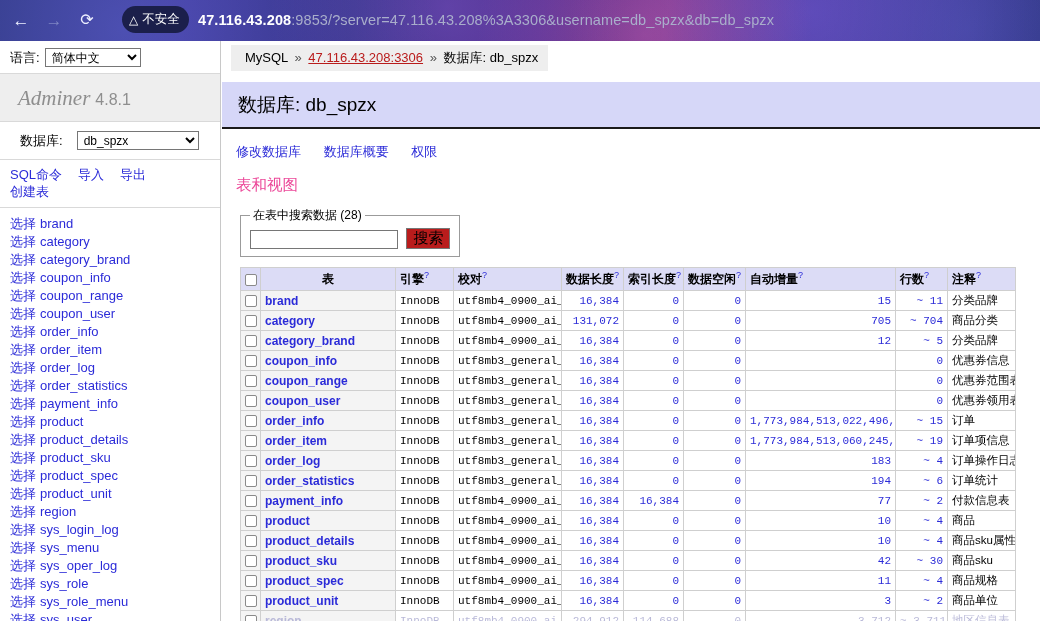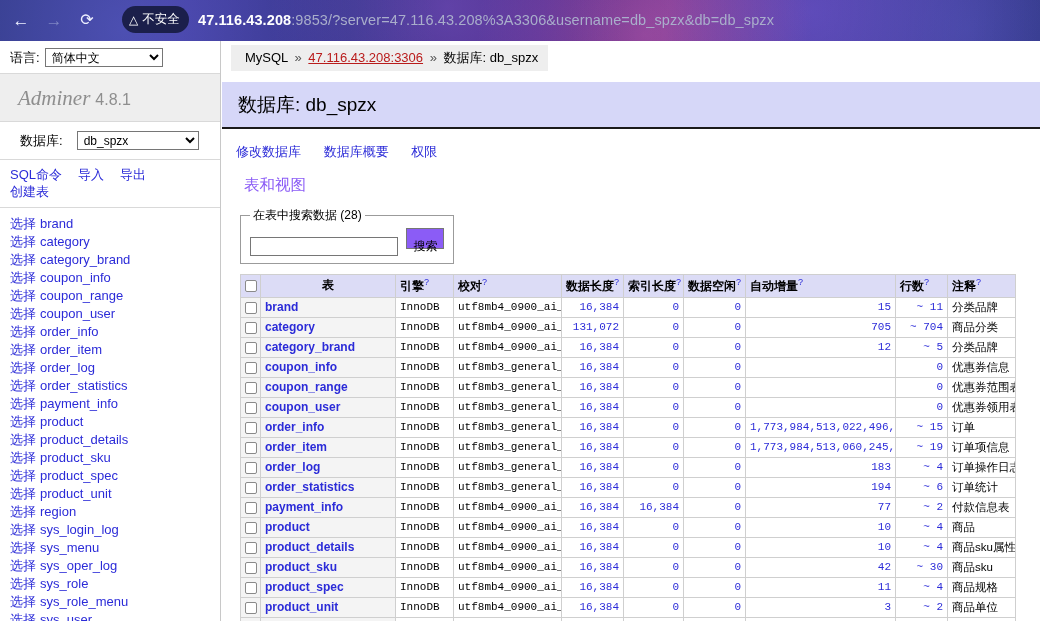--- a/index.html
+++ b/index.html
@@ -70,21 +70,21 @@
   #lang-row {
     padding: 7px 8px 6px 10px;
     font-size: 13px; color: #000;
     display: flex; align-items: flex-end; gap: 5px;
   }
   select.adm-select {
     font-family: "Liberation Sans", sans-serif;
     font-size: 12px; height: 19px; padding: 0 2px;
     border: 1px solid #767676; background: #fff; color: #000;
   }
-  #lang-select { width: 118px; }
+  #lang-select { width: 96px; }
   #logo-band {
     background: #eee; border-top: 1px solid #d9d9d9; border-bottom: 1px solid #d9d9d9;
     padding: 12px 0 12px 18px; height: 49px;
   }
   #logo-band .brand {
     font-family: "Liberation Serif", serif;
     font-style: italic; font-size: 21px; color: #8e8e8e; font-weight: 400;
   }
   #logo-band .ver { font-size: 16px; color: #8e8e8e; margin-left: 5px; font-style: normal;}
   #db-row {
@@ -125,39 +125,39 @@
     margin: 11px 0 0 0;
     background: #d6d7f8;
     border-bottom: 2px solid #1a1a1a;
     height: 47px;
     display: flex; align-items: center;
     padding-left: 16px;
   }
   #page-title { font-size: 19px; color: #000; font-weight: 400; }
   #db-nav { padding: 14px 0 0 14px; font-size: 13px; }
   #db-nav a { margin-right: 19px; }
-  #section-title { padding: 14px 0 0 22px; font-size: 15.5px; color: #8b5cf6; }
+  #section-title { padding: 14px 0 0 14px; font-size: 15.5px; color: #ec4899; }
 
   fieldset#search-box {
     margin: 11px 0 0 18px;
     border: 1px solid #9b9b9b;
     padding: 4px 9px 7px 9px;
     display: inline-block;
   }
   fieldset#search-box legend { font-size: 12px; color: #000; padding: 0 3px; }
   #search-input {
     width: 148px; height: 19px; font-size: 12px;
     border: 1px solid #767676; padding: 0 3px;
     font-family: "Liberation Sans", sans-serif;
   }
   #search-submit {
-    height: 21px; font-size: 12px; margin-left: 4px;
-    border: 1px solid #767676; background: #8b5cf6;
+    height: 21px; font-size: 15px; margin-left: 4px;
+    border: 1px solid #767676; background: #b91c1c;
     font-family: "Liberation Sans", sans-serif; cursor: pointer;
-    padding: 9px 6px;
+    padding: 0 6px;
   }
 
   
   #tables-table {
     margin: 10px 0 0 18px;
     border-collapse: collapse;
     font-size: 12px;
     table-layout: fixed;
     width: 775px;
   }

